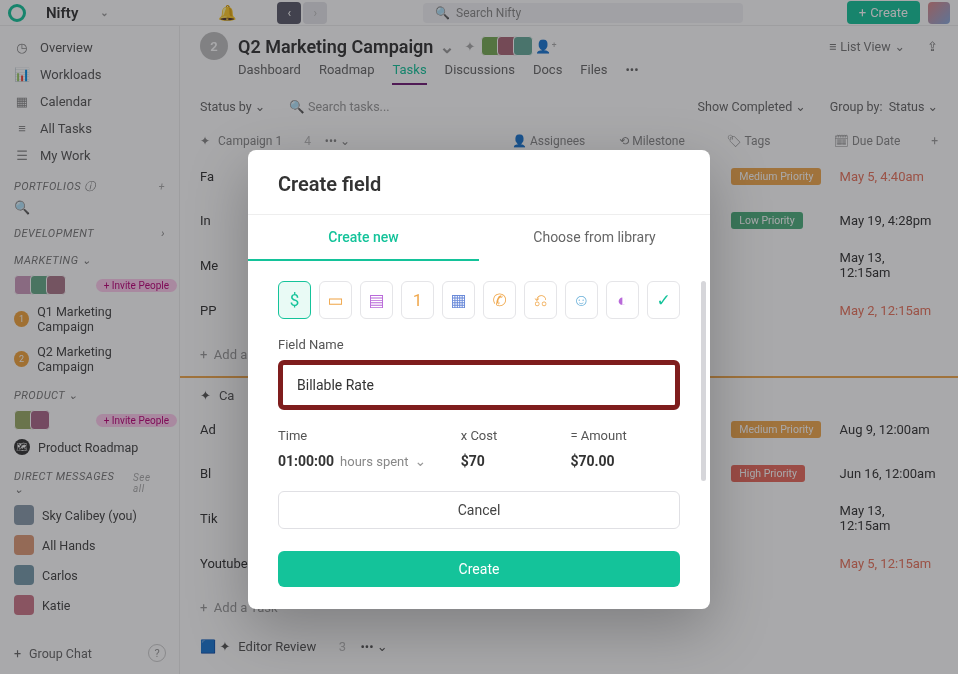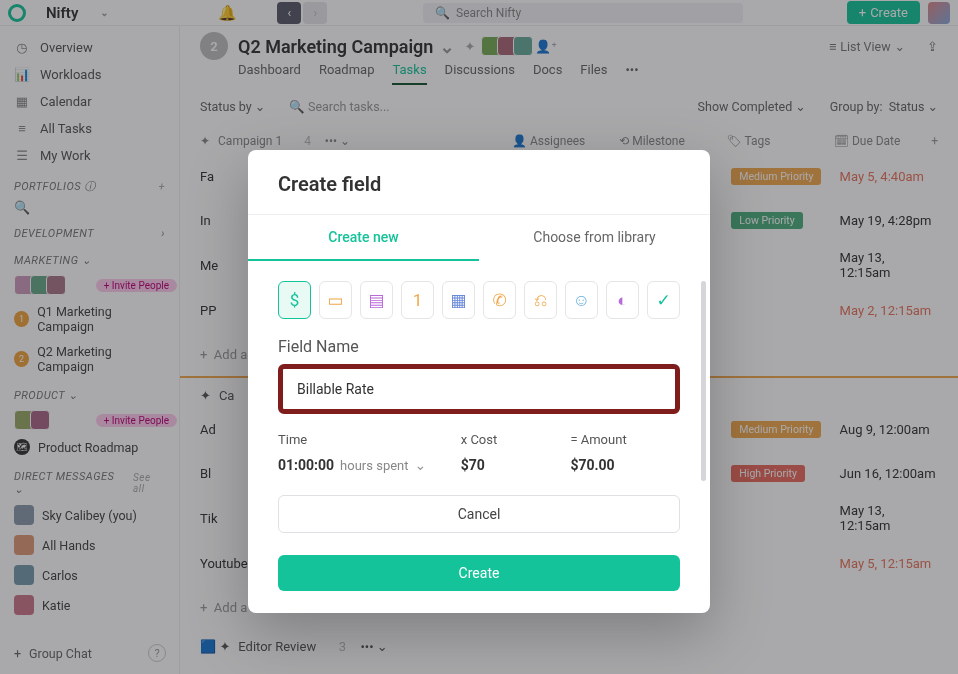--- a/index.html
+++ b/index.html
@@ -44,21 +44,21 @@
   .proj-title-row { display:flex; align-items:center; gap:10px; }
   .proj-num { width:28px; height:28px; border-radius:50%; background:#bfbfbf; color:#fff; display:flex; align-items:center; justify-content:center; font-weight:600; }
   .proj-title { font-size:18px; font-weight:600; display:flex; align-items:center; gap:6px; }
   .title-icons { display:flex; gap:6px; color:#aaa; font-size:13px; align-items:center; }
   .member-avs { display:flex; }
   .member-avs .mini-av { background:#7a5; }
   .view-switch { margin-left:auto; color:#777; font-size:12.5px; display:flex; align-items:center; gap:4px; }
   .share-ic { margin-left:12px; color:#777; }
   .tabs { display:flex; gap:18px; margin-left:38px; margin-top:2px; font-size:13px; color:#666; }
   .tabs .tab { padding-bottom:6px; }
-  .tabs .tab.active { color:#14c39a; border-bottom:2px solid #14532d; }
+  .tabs .tab.active { color:#14c39a; border-bottom:2px solid #701a75; }
   .toolbar { display:flex; gap:24px; align-items:center; padding:14px 20px; font-size:12.5px; color:#666; }
   .toolbar .grow { flex:1; }
   .col-headers { display:flex; padding:6px 20px; font-size:12px; color:#888; align-items:center; }
   .col-task { width:320px; display:flex; align-items:center; gap:8px; }
   .col-ass { width:110px; }
   .col-mile { width:110px; }
   .col-tags { width:110px; }
   .col-due { width:100px; }
   .task-row { display:flex; align-items:center; padding:8px 20px; font-size:13px; min-height:44px; }
   .task-row .task-name { width:320px; }
@@ -76,21 +76,21 @@
   
   .modal { position:absolute; left:50%; top:150px; transform:translateX(-50%); width:462px; background:#fff; border-radius:8px; box-shadow:0 20px 60px rgba(0,0,0,.25); overflow:hidden; }
   .modal-head { padding:22px 30px 18px; font-size:20px; font-weight:600; border-bottom:1px solid #eee; }
   .modal-tabs { display:flex; }
   .modal-tab { flex:1; text-align:center; padding:14px 0; font-size:14px; color:#666; cursor:pointer; }
   .modal-tab.active { color:#14c39a; border-bottom:2px solid #14c39a; font-weight:500; }
   .modal-body { padding:20px 30px 6px; position:relative; }
   .type-row { display:flex; gap:8px; margin-bottom:18px; }
   .type-btn { width:38px; height:38px; border:1px solid #e5e5e8; border-radius:6px; display:flex; align-items:center; justify-content:center; font-size:17px; }
   .type-btn.selected { border:1.5px solid #14c39a; background:#e9faf5; color:#14c39a; }
-  .field-label { font-size:16px; color:#555; margin-bottom:8px; }
+  .field-label { font-size:13px; color:#555; margin-bottom:8px; }
   .text-input { width:100%; border:5px solid #7f1d1d; border-radius:6px; padding:12px 14px; font-size:14px; color:#333; }
   .calc-row { display:flex; margin-top:18px; font-size:13px; color:#555; }
   .calc-col { flex:1; }
   .calc-col.small { flex:.6; }
   .calc-val { margin-top:10px; font-size:14px; color:#333; }
   .time-val { display:flex; align-items:flex-end; gap:6px; }
   .time-val .hrs { color:#888; font-size:13px; }
   .modal-foot { padding:16px 30px 22px; display:flex; justify-content:flex-end; gap:22px;flex-direction:column; }
   .btn { padding:10px 22px; border-radius:6px; font-size:14px; border:1px solid #e0e0e4; background:#fff; color:#444; cursor:pointer; }
   .btn.primary { background:#14c39a; color:#fff; border:none; }

